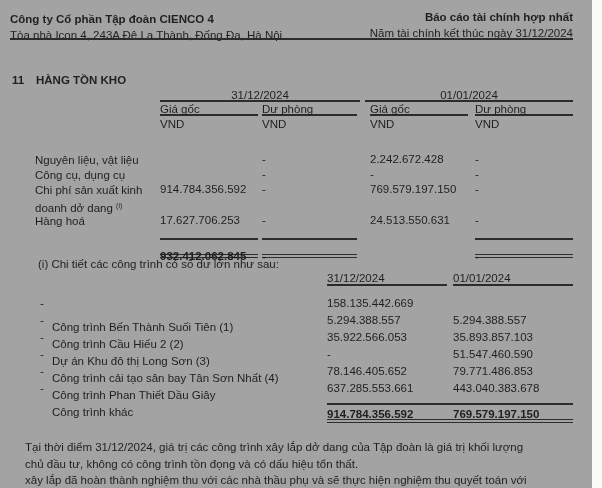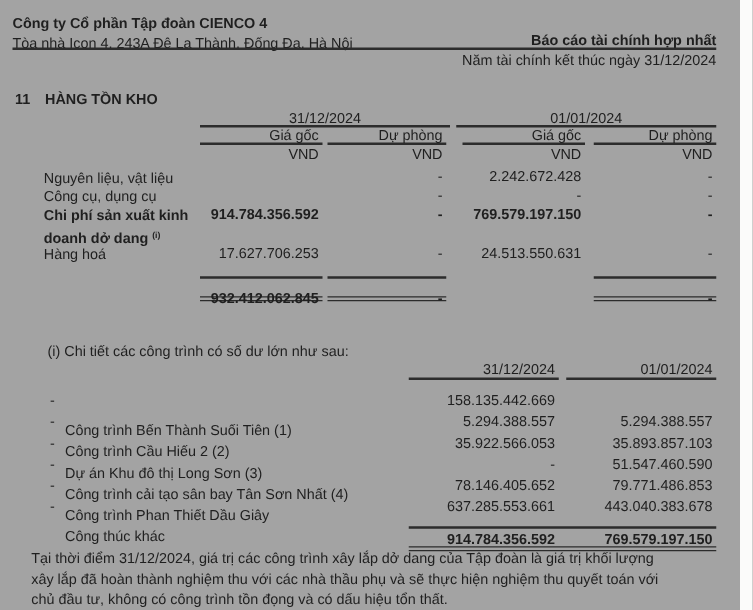--- a/index.html
+++ b/index.html
@@ -6,53 +6,53 @@
   html,body { width:602px; height:488px; }
   body { font-family:"Liberation Sans","DejaVu Sans",sans-serif; background:#fbfbfa; color:#1f1f1f; }
   .page { position:relative; width:592px; height:488px; background:#a3a3a3; overflow:hidden;
           font-size:11.5px; line-height:14px; }
   .abs { position:absolute; }
   .b { font-weight:bold; }
 
   
   .hdr-left { left:10px; top:12px; }
   .hdr-left .line2 { margin-top:2px; }
-  .hdr-right { left:290px; top:26px; width:283px; text-align:right; }
+  .hdr-right { left:290px; top:10px; width:283px; text-align:right; }
   .hdr-right .line2 { margin-top:2px; }
   .hdr-rule { left:10px; top:38px; width:563px; border-top:2px solid #2c2c2c; height:0; }
 
   
   .sec-num { left:12px; top:73px; }
   .sec-title { left:36px; top:73px; }
 
   
   .t1 { left:35px; top:89px; width:538px; }
   .t1 .rowline { position:relative; height:15px; line-height:13px; }
   .t1 .grouprow { height:14px; }
   .t1 .subrow { height:15px; }
   .t1 .vndrow { height:15px; }
-  .cell { position:absolute; top:0; text-align:right; padding-right:3px; white-space:nowrap; }
+  .cell { position:absolute; top:0; text-align:left; padding-right:3px; white-space:nowrap; }
   .c1 { left:125px; width:98px; }
   .c2 { left:227px; width:95px; }
   .c3 { left:335px; width:98px; }
   .c4 { left:440px; width:98px; }
   .g1 { left:125px; width:200px; text-align:center; padding-right:0; }
   .g2 { left:330px; width:208px; text-align:center; padding-right:0; }
   .uline { border-bottom:2px solid #2c2c2c; height:13px; }
-  .t1 .body { margin-top:3px; }
+  .t1 .body { margin-top:20px; }
   .lbl { position:absolute; left:0; top:1px; white-space:nowrap; }
   .lbl2 { position:absolute; left:0; top:16px; white-space:nowrap; }
   sup.note-ref { font-size:7px; vertical-align:4px; }
-  .r-wrap { height:31px !important;font-weight:bold; }
+  .r-wrap { height:31px !important; }
   .t1 .totrow { position:relative; height:26px; margin-top:9px; }
   .t1 .totrow .cell { height:20px; border-top:2px solid #2c2c2c; border-bottom:4px double #2c2c2c;
                       padding-top:10px; line-height:13px; font-weight:bold; }
 
   
-  .t2 { left:38px; top:275px; width:535px; }
+  .t2 { left:38px; top:257px; width:535px; }
   .t2-intro { height:15px; }
   .t2 .daterow { position:relative; height:16px; line-height:13px; }
   .ca { left:289px; width:120px; }
   .cb { left:415px; width:120px; }
   .t2 .daterow .cell { height:14px; border-bottom:2px solid #2c2c2c; }
   .t2 .body { margin-top:8px; }
   .t2 .prow { position:relative; height:17px; line-height:14px; }
   .dash { position:absolute; left:2px; top:0; }
   .plbl { position:absolute; left:14px; top:0; white-space:nowrap;margin-top:24px; }
   .t2 .totrow { position:relative; height:26px; margin-top:5px; }
@@ -172,32 +172,32 @@
         <span class="cell cb">51.547.460.590</span>
       </div>
       <div class="prow">
         <span class="dash">-</span>
         <span class="plbl">Công trình Phan Thiết Dầu Giây</span>
         <span class="cell ca">78.146.405.652</span>
         <span class="cell cb">79.771.486.853</span>
       </div>
       <div class="prow">
         <span class="dash">-</span>
-        <span class="plbl">Công thúc khác</span>
+        <span class="plbl">Công trình khác</span>
         <span class="cell ca">637.285.553.661</span>
         <span class="cell cb">443.040.383.678</span>
       </div>
     </div>
     <div class="totrow">
       <div class="totband">
         <span class="cell ca">914.784.356.592</span>
         <span class="cell cb">769.579.197.150</span>
       </div>
     </div>
   </div>
 
   <div class="abs footnote">
     <div>Tại thời điểm 31/12/2024, giá trị các công trình xây lắp dở dang của Tập đoàn là giá trị khối lượng</div>
+    <div>chủ đầu tư, không có công trình tồn đọng và có dấu hiệu tổn thất.</div>
     <div>xây lắp đã hoàn thành nghiệm thu với các nhà thầu phụ và sẽ thực hiện nghiệm thu quyết toán với</div>
-    <div>chủ đầu tư, không có công trình tồn đọng và có dấu hiệu tổn thất.</div>
   </div>
 
 </div>
 
 </body></html>

